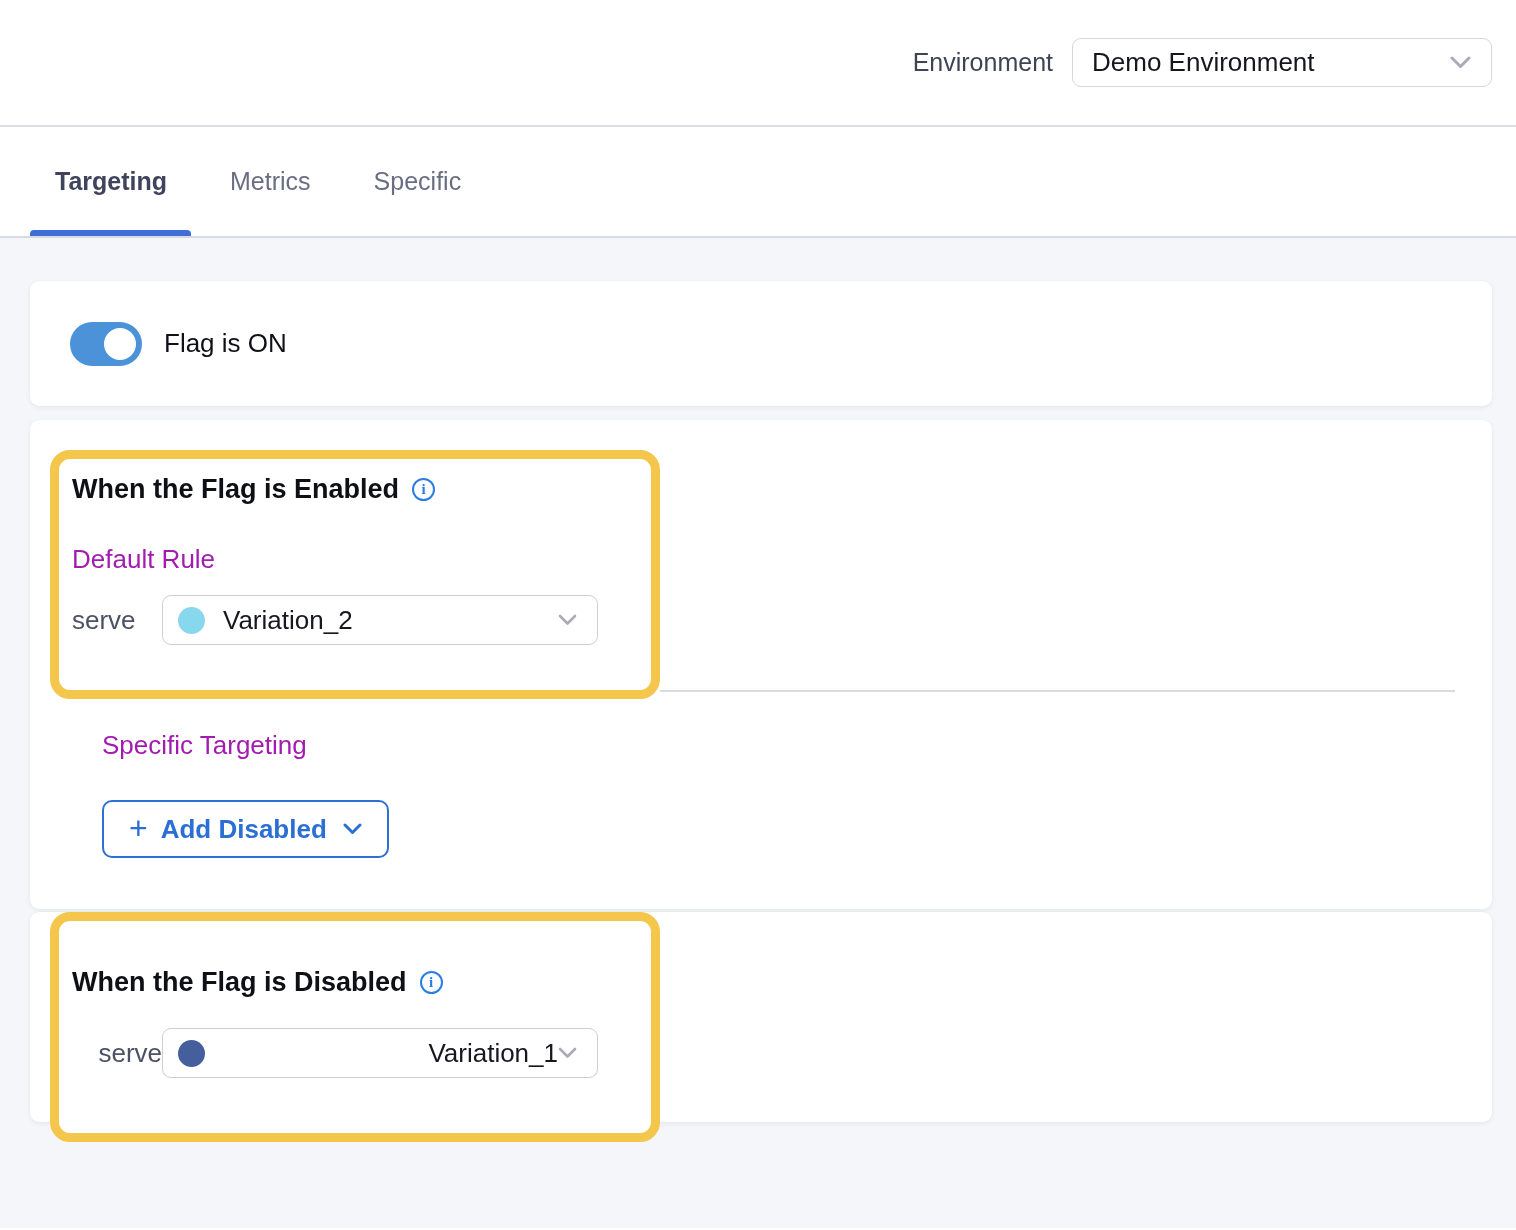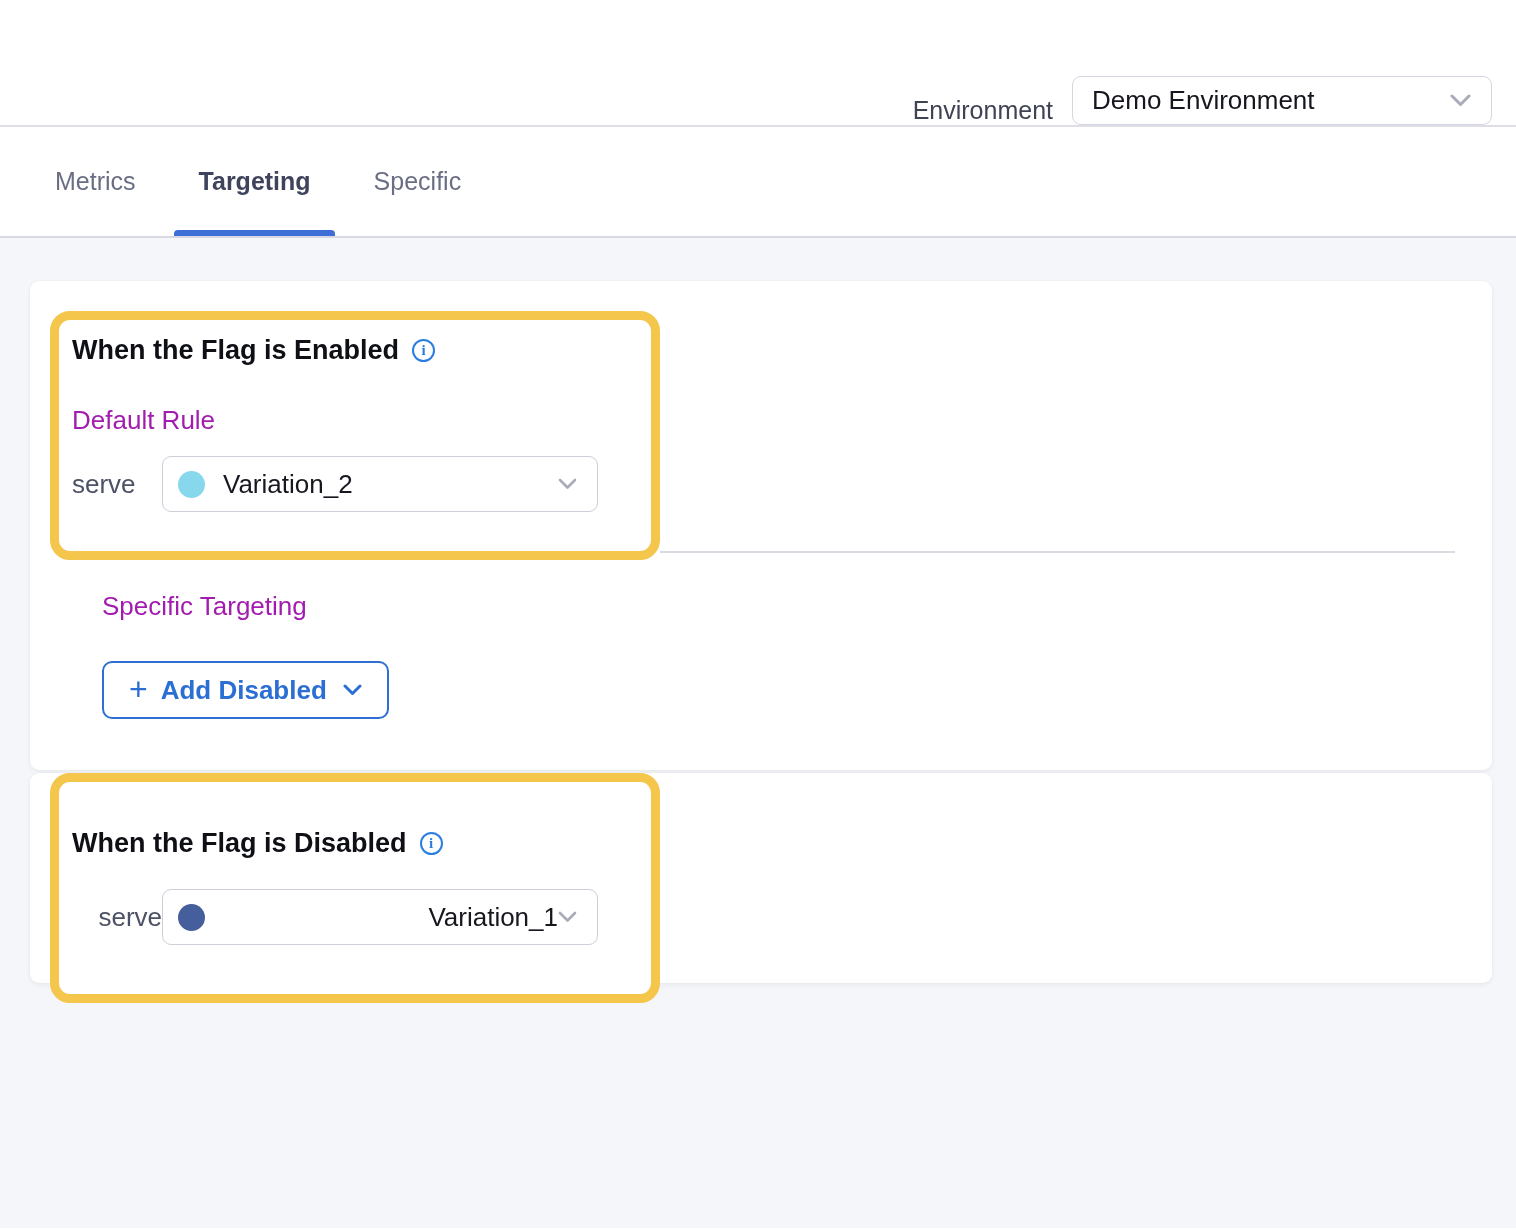--- a/index.html
+++ b/index.html
@@ -5,21 +5,21 @@
   * { margin: 0; padding: 0; box-sizing: border-box; }
   html, body { width: 1516px; height: 1230px; background: #ffffff; }
   body { font-family: "Liberation Sans", "DejaVu Sans", sans-serif; color: #15161e; overflow: hidden; }
 
   
   .top-header {
     height: 127px;
     background: #ffffff;
     border-bottom: 2px solid #dddee8;
     display: flex;
-    align-items: flex-end;
+    align-items: center;
     justify-content: flex-end;
     padding-right: 24px;
   }
   .env-label {
     font-size: 25px;
     color: #3f4455;
     font-weight: 500;
     margin-right: 19px;
   }
   .env-select {
@@ -180,21 +180,21 @@
   .hl-box.disabled .serve-row { margin-top: 30px; }
   .serve-label {
     font-size: 26px;
     font-weight: 400;
     color: #4c5165;
     width: 90px;
     flex: none;
   }
   .variation-select {
     width: 436px;
-    height: 56px;
+    height: 50px;
     border: 1.5px solid #ccced9;
     border-radius: 9px;
     background: #ffffff;
     display: flex;
     align-items: center;
     padding: 0 20px 0 15px;
     cursor: pointer;
   }
   .variation-dot {
     width: 27px;
@@ -252,27 +252,33 @@
     <span class="env-value">Demo Environment</span>
     <span class="chev">
       <svg width="21" height="13" viewBox="0 0 21 13">
           <path d="M2 2l8.5 8.5L19 2" fill="none" stroke="currentColor" stroke-width="3" stroke-linecap="round" stroke-linejoin="round"></path>
         </svg>
     </span>
   </div>
 </header>
 
 <nav class="tabs-bar">
+  <div class="tab active">Targeting</div>
   <div class="tab">Metrics</div>
-  <div class="tab active">Targeting</div>
   <div class="tab">Specific</div>
 </nav>
 
 <main class="main">
 
+  <section class="card card-toggle">
+    <div class="switch">
+      <div class="knob"></div>
+    </div>
+    <span class="flag-on-label">Flag is ON</span>
+  </section>
 
   <section class="card card-enabled">
     <div class="hl-box enabled">
       <div class="section-title">
         <span>When the Flag is Enabled</span>
         <span class="info-icon">i</span>
       </div>
       <div class="sub-heading">Default Rule</div>
       <div class="serve-row">
         <span class="serve-label">serve</span>

